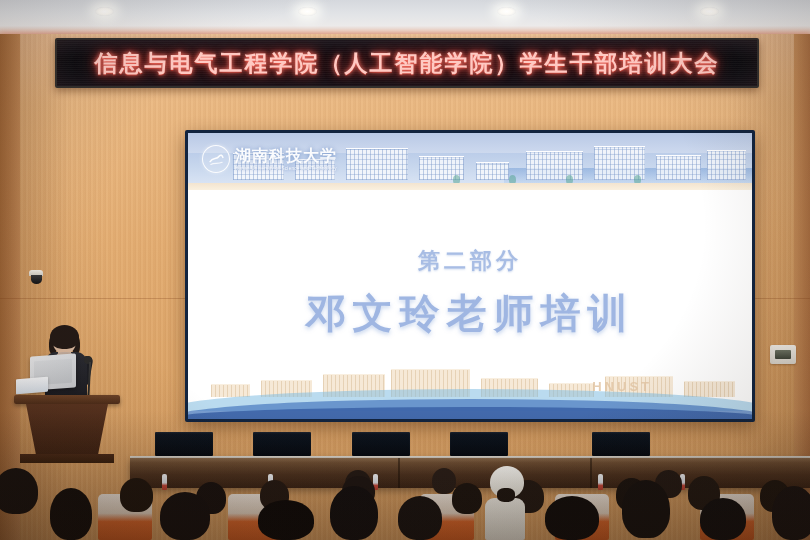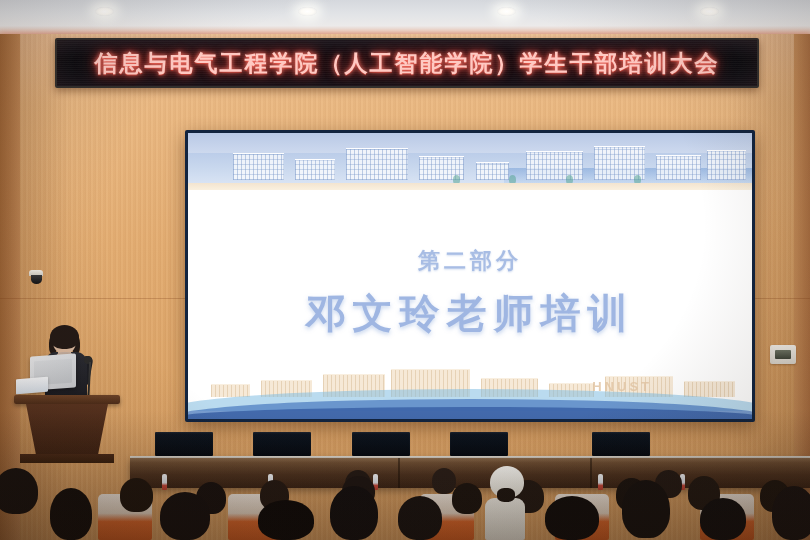--- a/index.html
+++ b/index.html
@@ -242,20 +242,32 @@
           </div>
         <div class="bld" style="left:92%;width:7%;height:29px;">
             <i></i>
           </div>
         <div class="sh-tree" style="left:47%;"></div>
         <div class="sh-tree" style="left:57%;"></div>
         <div class="sh-tree" style="left:67%;"></div>
         <div class="sh-tree" style="left:79%;"></div>
         <div class="sh-strip"></div>
 
+        <div class="logo-wrap">
+          <div class="logo-mark">
+            <svg width="17" height="17" viewBox="0 0 24 24" aria-hidden="true">
+              <path d="M3 15 C7 8, 12 13, 16 7 C18 5, 20 6, 21 9" fill="none" stroke="rgba(255,255,255,.95)" stroke-width="2.2" stroke-linecap="round"></path>
+              <path d="M4 19 C9 16, 14 19, 20 16" fill="none" stroke="rgba(255,255,255,.8)" stroke-width="1.6" stroke-linecap="round"></path>
+            </svg>
+          </div>
+          <div>
+            <div class="logo-zh">湖南科技大学</div>
+            <div class="logo-en">Hunan University of Science and Technology</div>
+          </div>
+        </div>
       </div>
 
       <div class="slide-body">
         <div class="slide-sub">第二部分</div>
         <div class="slide-title">邓文玲老师培训</div>
 
         <div class="slide-footer">
           <div class="sf-city">
             <div class="fbld" style="left:4%;width:7%;height:12px;">
                 <i></i>

